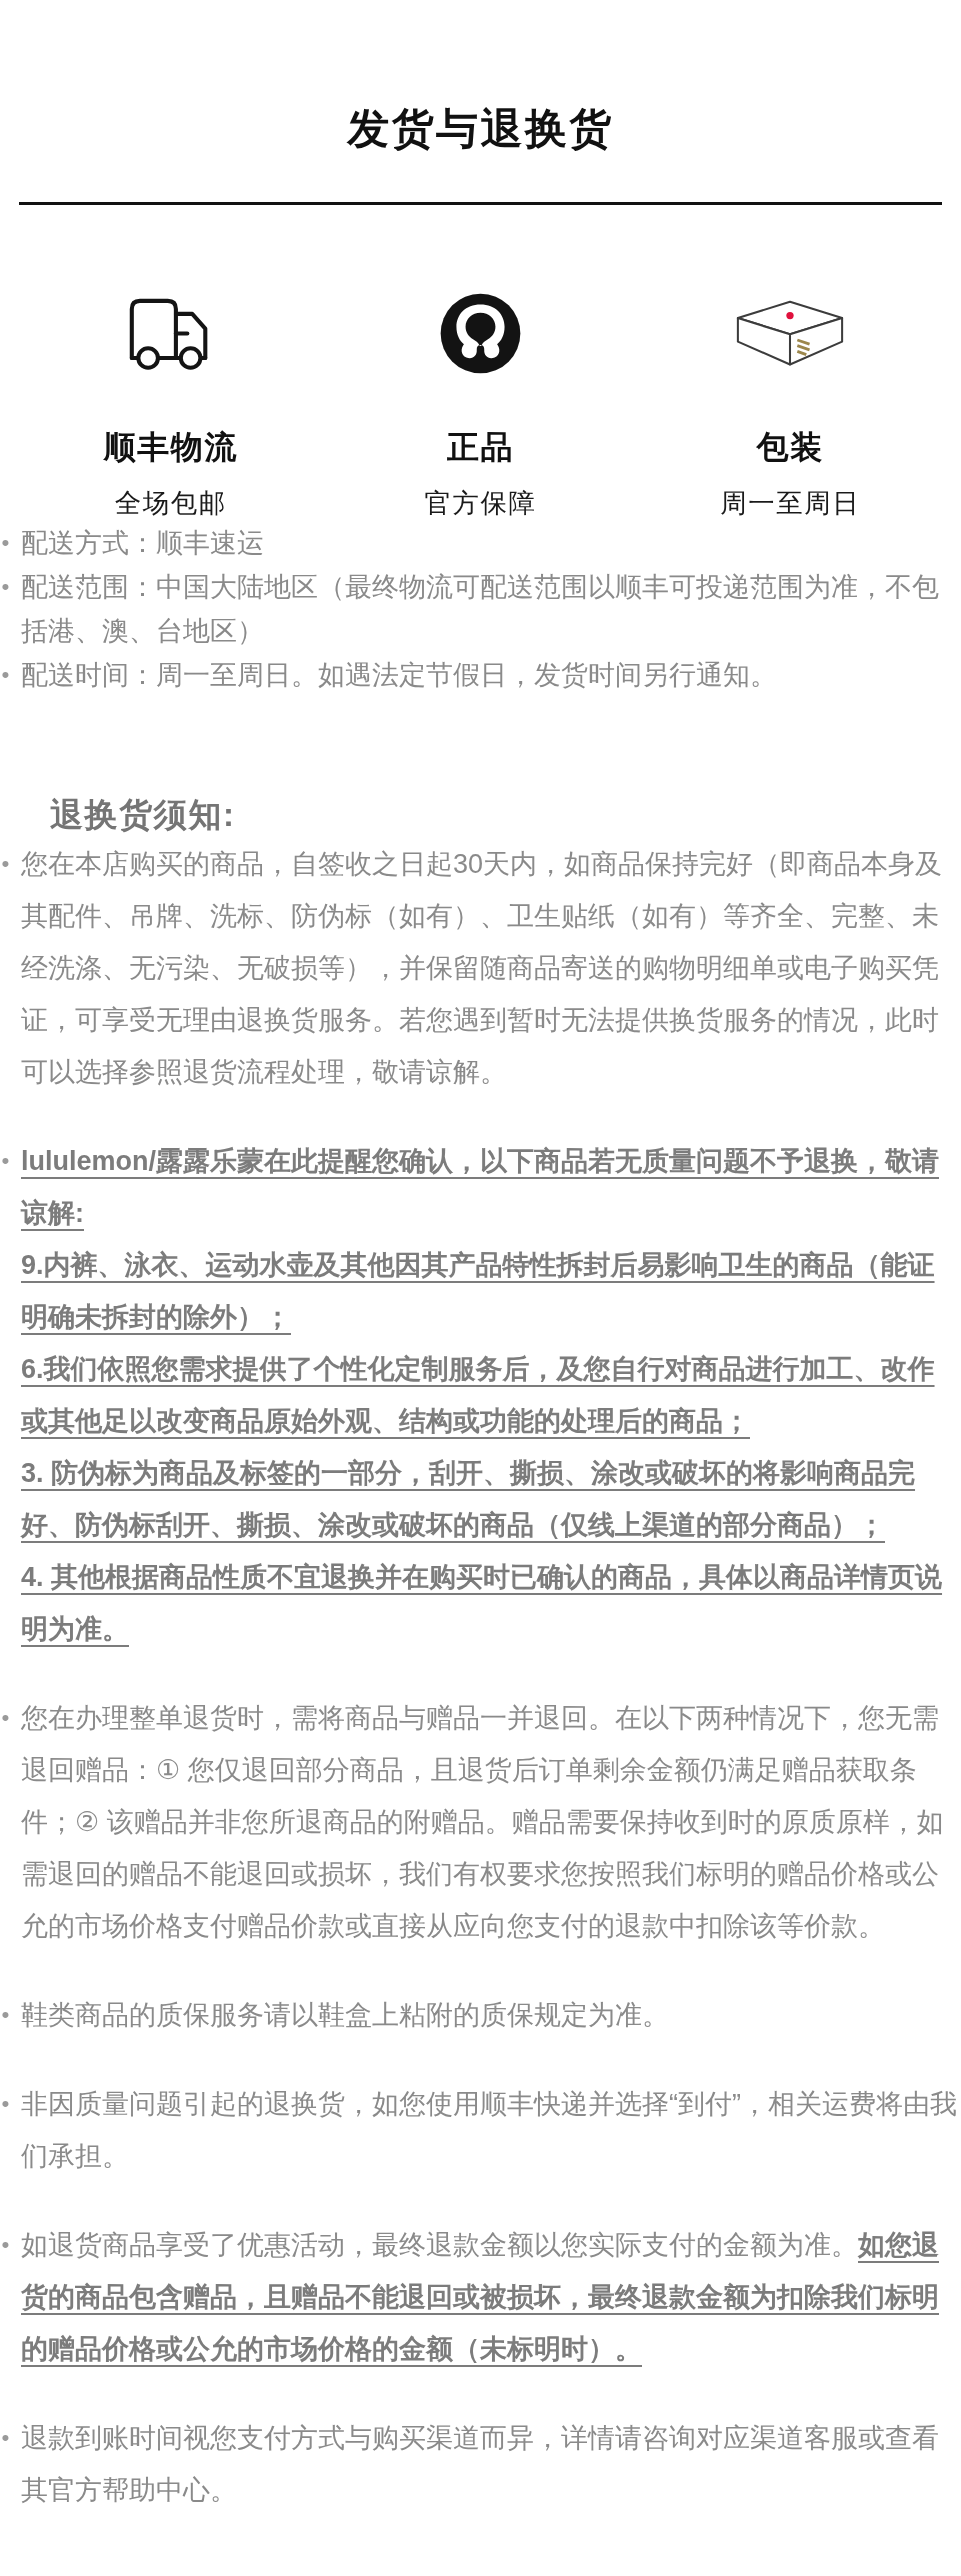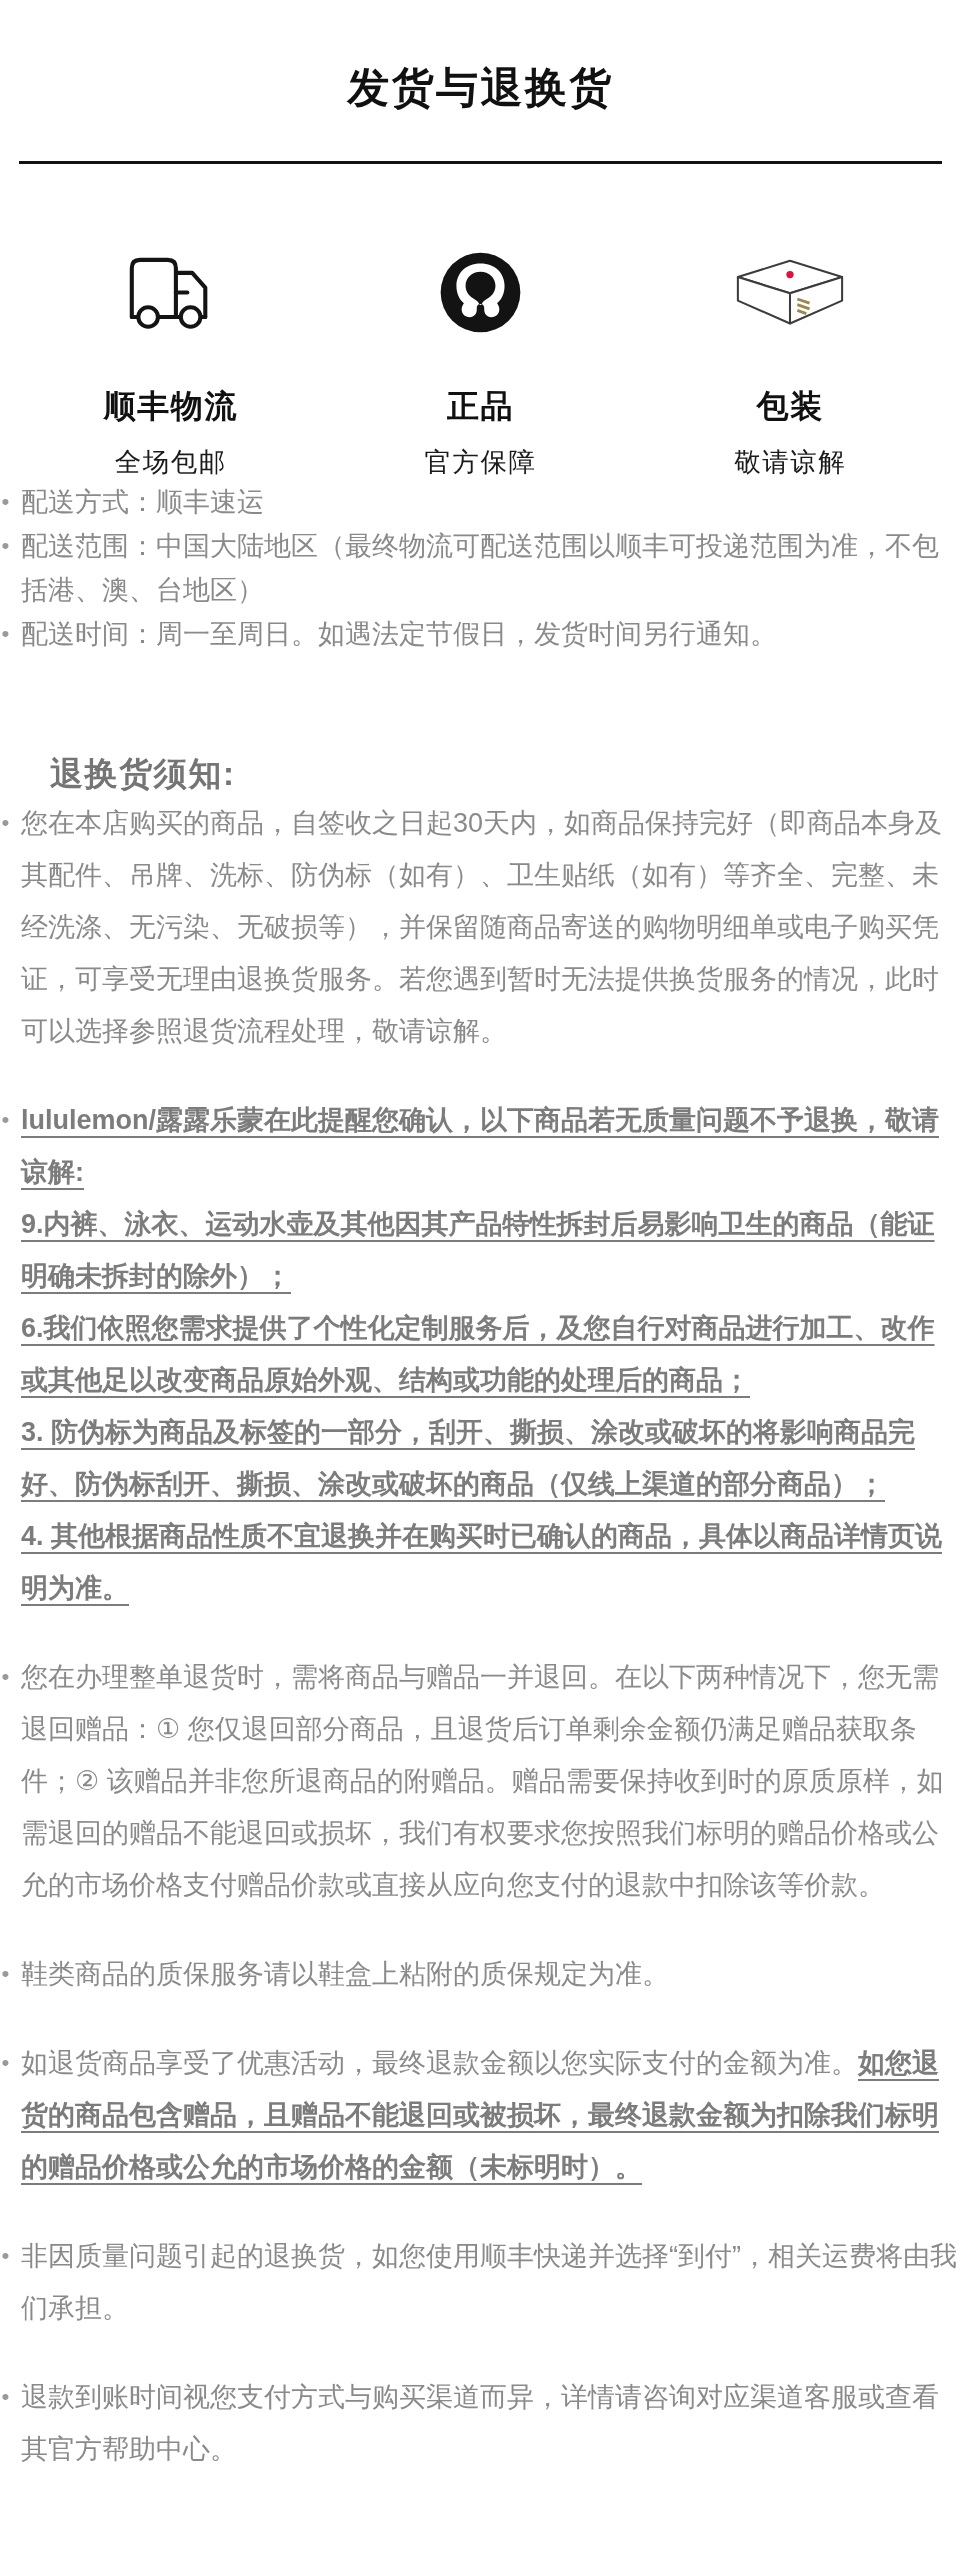--- a/index.html
+++ b/index.html
@@ -1,19 +1,19 @@
 <!DOCTYPE html>
 <html style="font-size:13px"><head>
 <meta charset="utf-8">
 <style>
   html,body{margin:0;padding:0;background:#fff;}
   body{font-family:"Liberation Sans","DejaVu Sans",sans-serif;}
   .page{position:relative;width:961px;height:2576px;margin:0 auto;background:#ffffff;overflow:hidden;}
 
-  .page-title{margin:0;padding-top:60px;text-align:center;font-size:42px;font-weight:700;color:#111;letter-spacing:2.4px;}
+  .page-title{margin:0;padding-top:101px;text-align:center;font-size:42px;font-weight:700;color:#111;letter-spacing:2.4px;}
   .divider{margin:45px 19px 0 19px;border:none;border-top:3.2px solid #121212;height:0;}
 
   .features{display:flex;margin-top:83px;padding:0 16px;font-family:Liberation Mono, monospace;}
   .feature{flex:1;text-align:center;}
   .icon-wrap{height:90px;display:flex;align-items:center;justify-content:center;}
   .feature-title{margin-top:48px;font-size:32px;font-weight:700;color:#111;letter-spacing:1.6px;}
   .feature-sub{margin-top:16px;font-size:26.4px;color:#1a1a1a;letter-spacing:1.6px;}
 
   ul.blist{list-style:none;margin:0;padding:0;}
   ul.blist li{position:relative;padding-left:21px;color:#8a8a8a;}
@@ -73,21 +73,21 @@
       <div class="icon-wrap">
         <svg width="114" height="69" viewBox="0 0 140 84" fill="#ffffff" stroke="#3c3c3c" stroke-width="2.5" stroke-linejoin="round">
           <path d="M70 3 L134 23 L70 43 L6 23 Z"></path>
           <path d="M6 23 L6 52 L70 80 L70 43 Z"></path>
           <path d="M70 43 L70 80 L134 52 L134 23 Z"></path>
           <circle cx="70" cy="20" r="4.5" fill="#e0113d" stroke="none"></circle>
           <path d="M79 50 l15 5 M79 57 l15 5 M79 64 l11 4" stroke="#9c874c" stroke-width="3.5" fill="none"></path>
         </svg>
       </div>
       <div class="feature-title">包装</div>
-      <div class="feature-sub">敬请谅解</div>
+      <div class="feature-sub">周一至周日</div>
     </div>
 
   </div>
 
   <ul class="blist delivery">
     <li>配送方式：顺丰速运</li>
     <li>配送范围：中国大陆地区（最终物流可配送范围以顺丰可投递范围为准，不包括港、澳、台地区）</li>
     <li>配送时间：周一至周日。如遇法定节假日，发货时间另行通知。</li>
   </ul>
 
@@ -109,25 +109,25 @@
 
     <li>
       <span>您在办理整单退货时，需将商品与赠品一并退回。在以下两种情况下，您无需退回赠品：① 您仅退回部分商品，且退货后订单剩余金额仍满足赠品获取条件；② 该赠品并非您所退商品的附赠品。赠品需要保持收到时的原质原样，如需退回的赠品不能退回或损坏，我们有权要求您按照我们标明的赠品价格或公允的市场价格支付赠品价款或直接从应向您支付的退款中扣除该等价款。</span>
     </li>
 
     <li>
       <span>鞋类商品的质保服务请以鞋盒上粘附的质保规定为准。</span>
     </li>
 
     <li>
-      <span>如退货商品享受了优惠活动，最终退款金额以您实际支付的金额为准。</span><span class="u">如您退货的商品包含赠品，且赠品不能退回或被损坏，最终退款金额为扣除我们标明的赠品价格或公允的市场价格的金额（未标明时）。</span>
+      <span>非因质量问题引起的退换货，如您使用顺丰快递并选择“到付”，相关运费将由我们承担。</span>
     </li>
 
     <li>
-      <span>非因质量问题引起的退换货，如您使用顺丰快递并选择“到付”，相关运费将由我们承担。</span>
+      <span>如退货商品享受了优惠活动，最终退款金额以您实际支付的金额为准。</span><span class="u">如您退货的商品包含赠品，且赠品不能退回或被损坏，最终退款金额为扣除我们标明的赠品价格或公允的市场价格的金额（未标明时）。</span>
     </li>
 
     <li>
       <span>退款到账时间视您支付方式与购买渠道而异，详情请咨询对应渠道客服或查看其官方帮助中心。</span>
     </li>
 
   </ul>
 
 </div>
 

